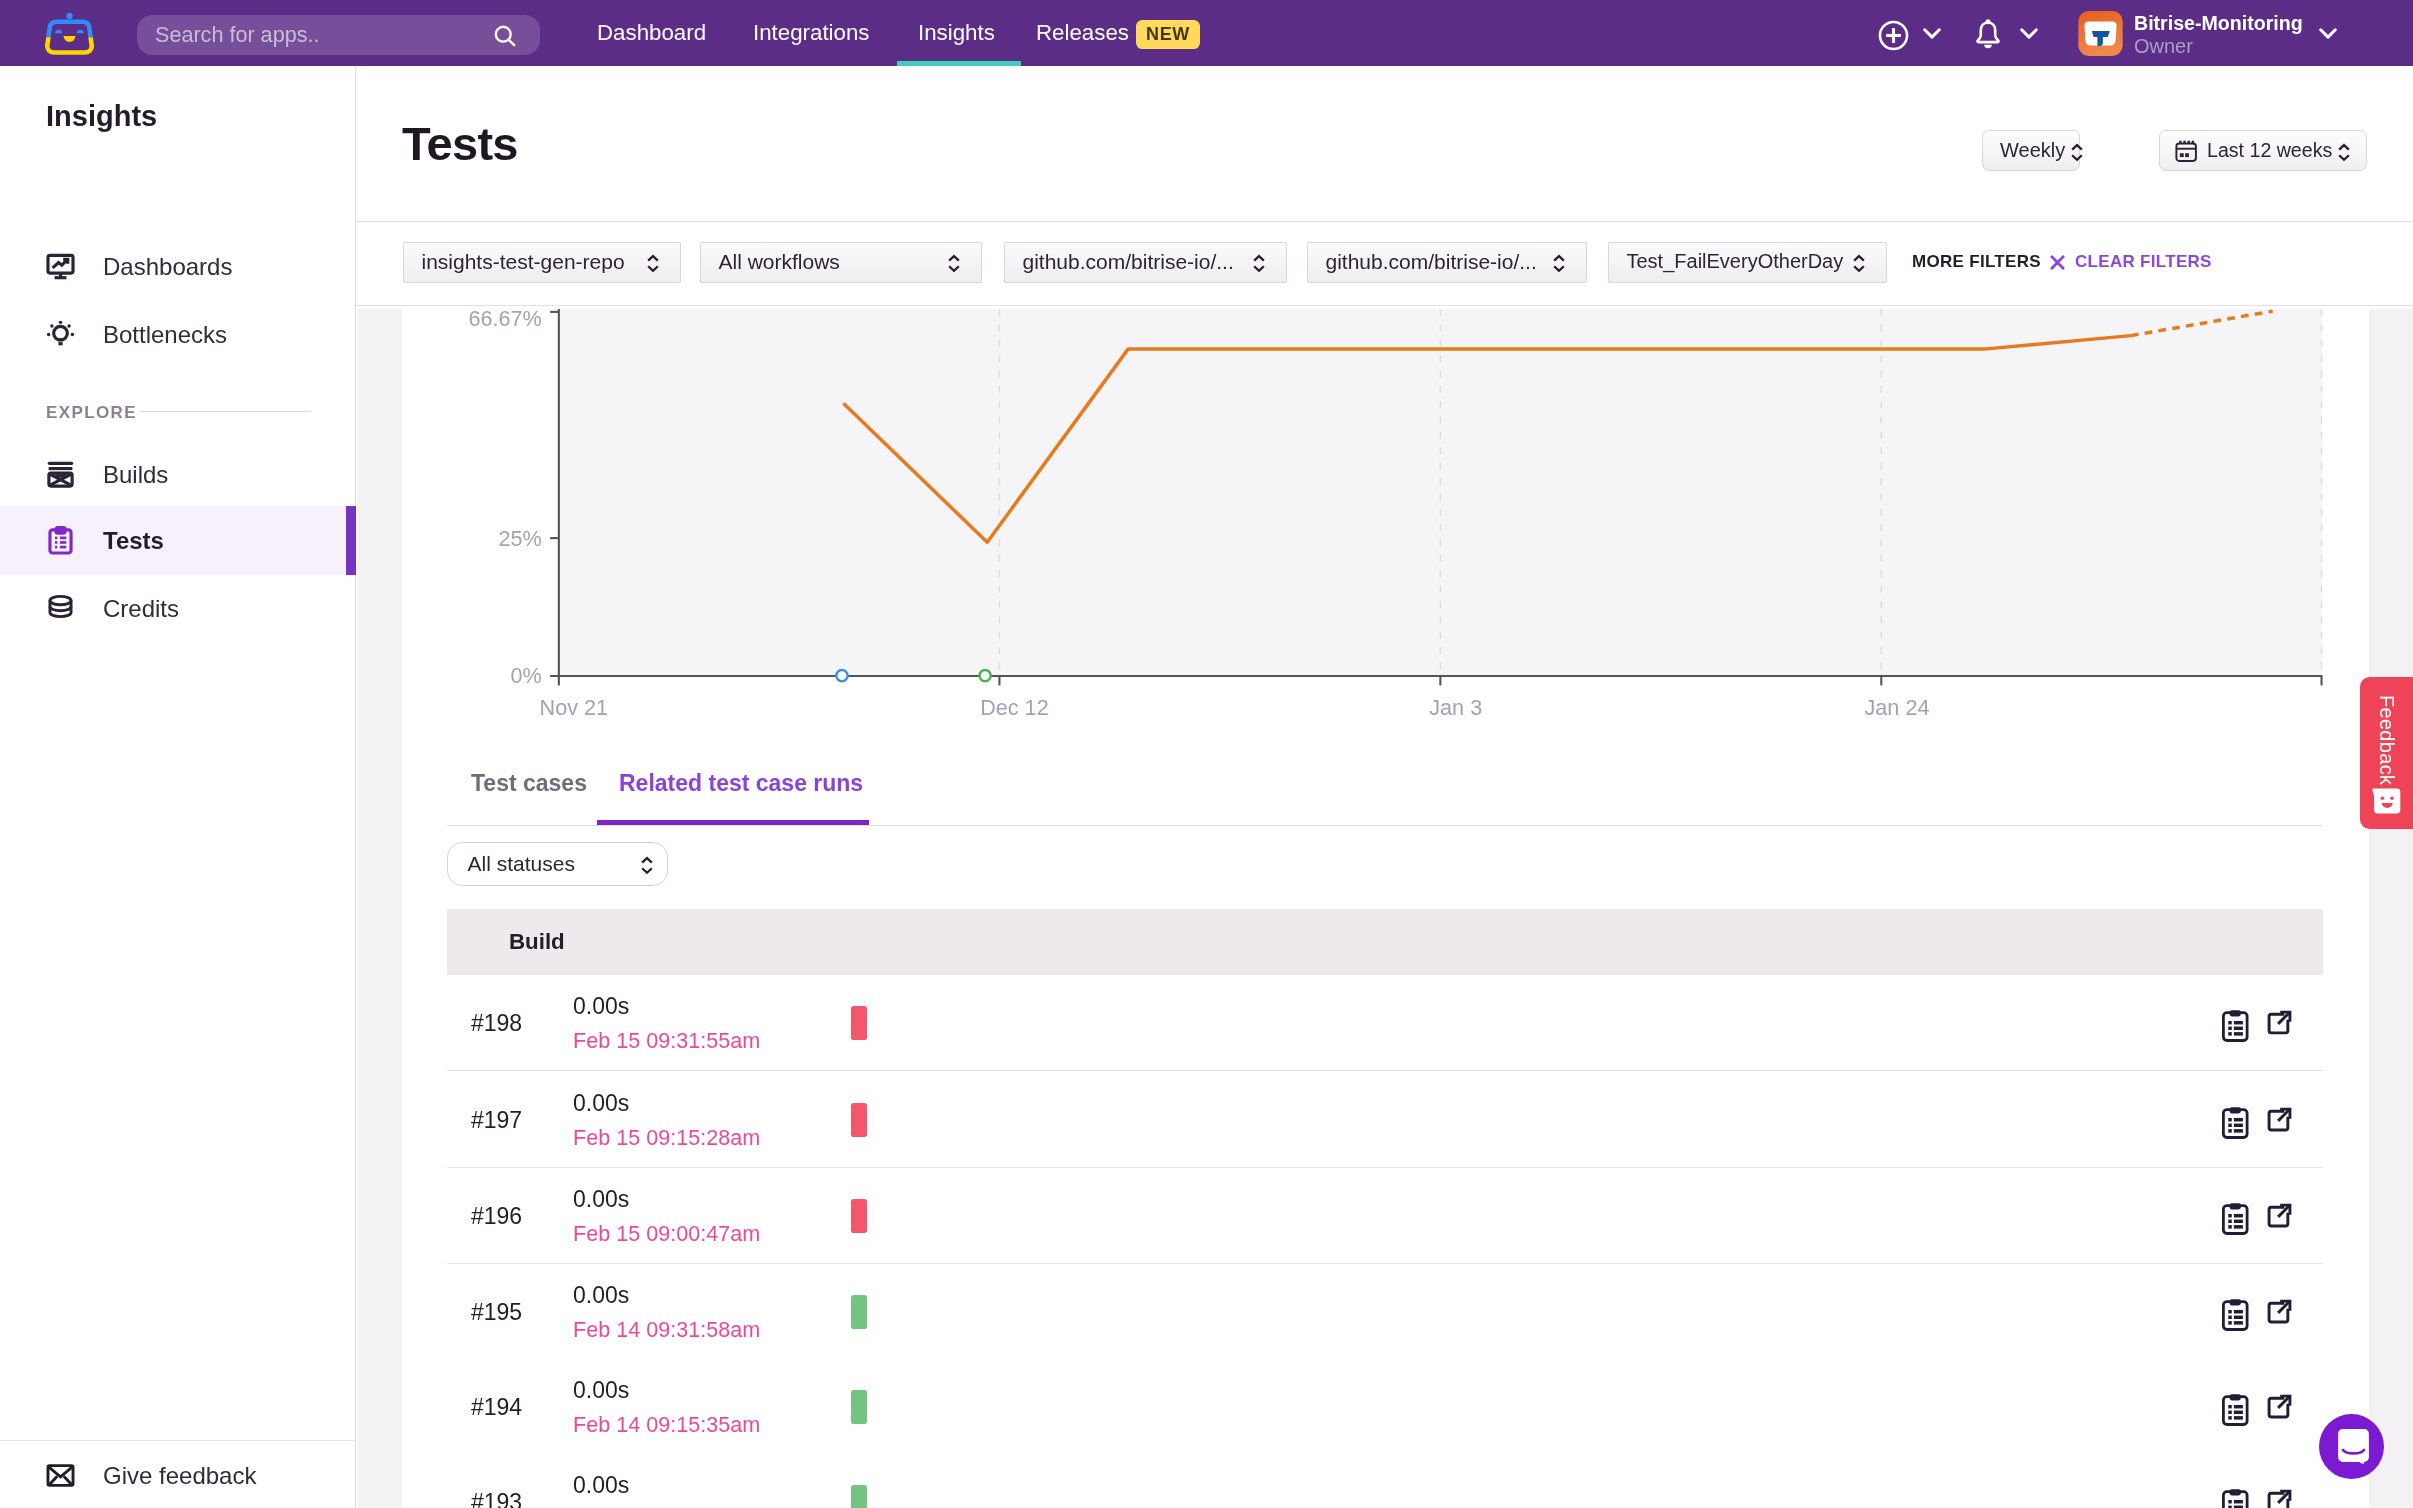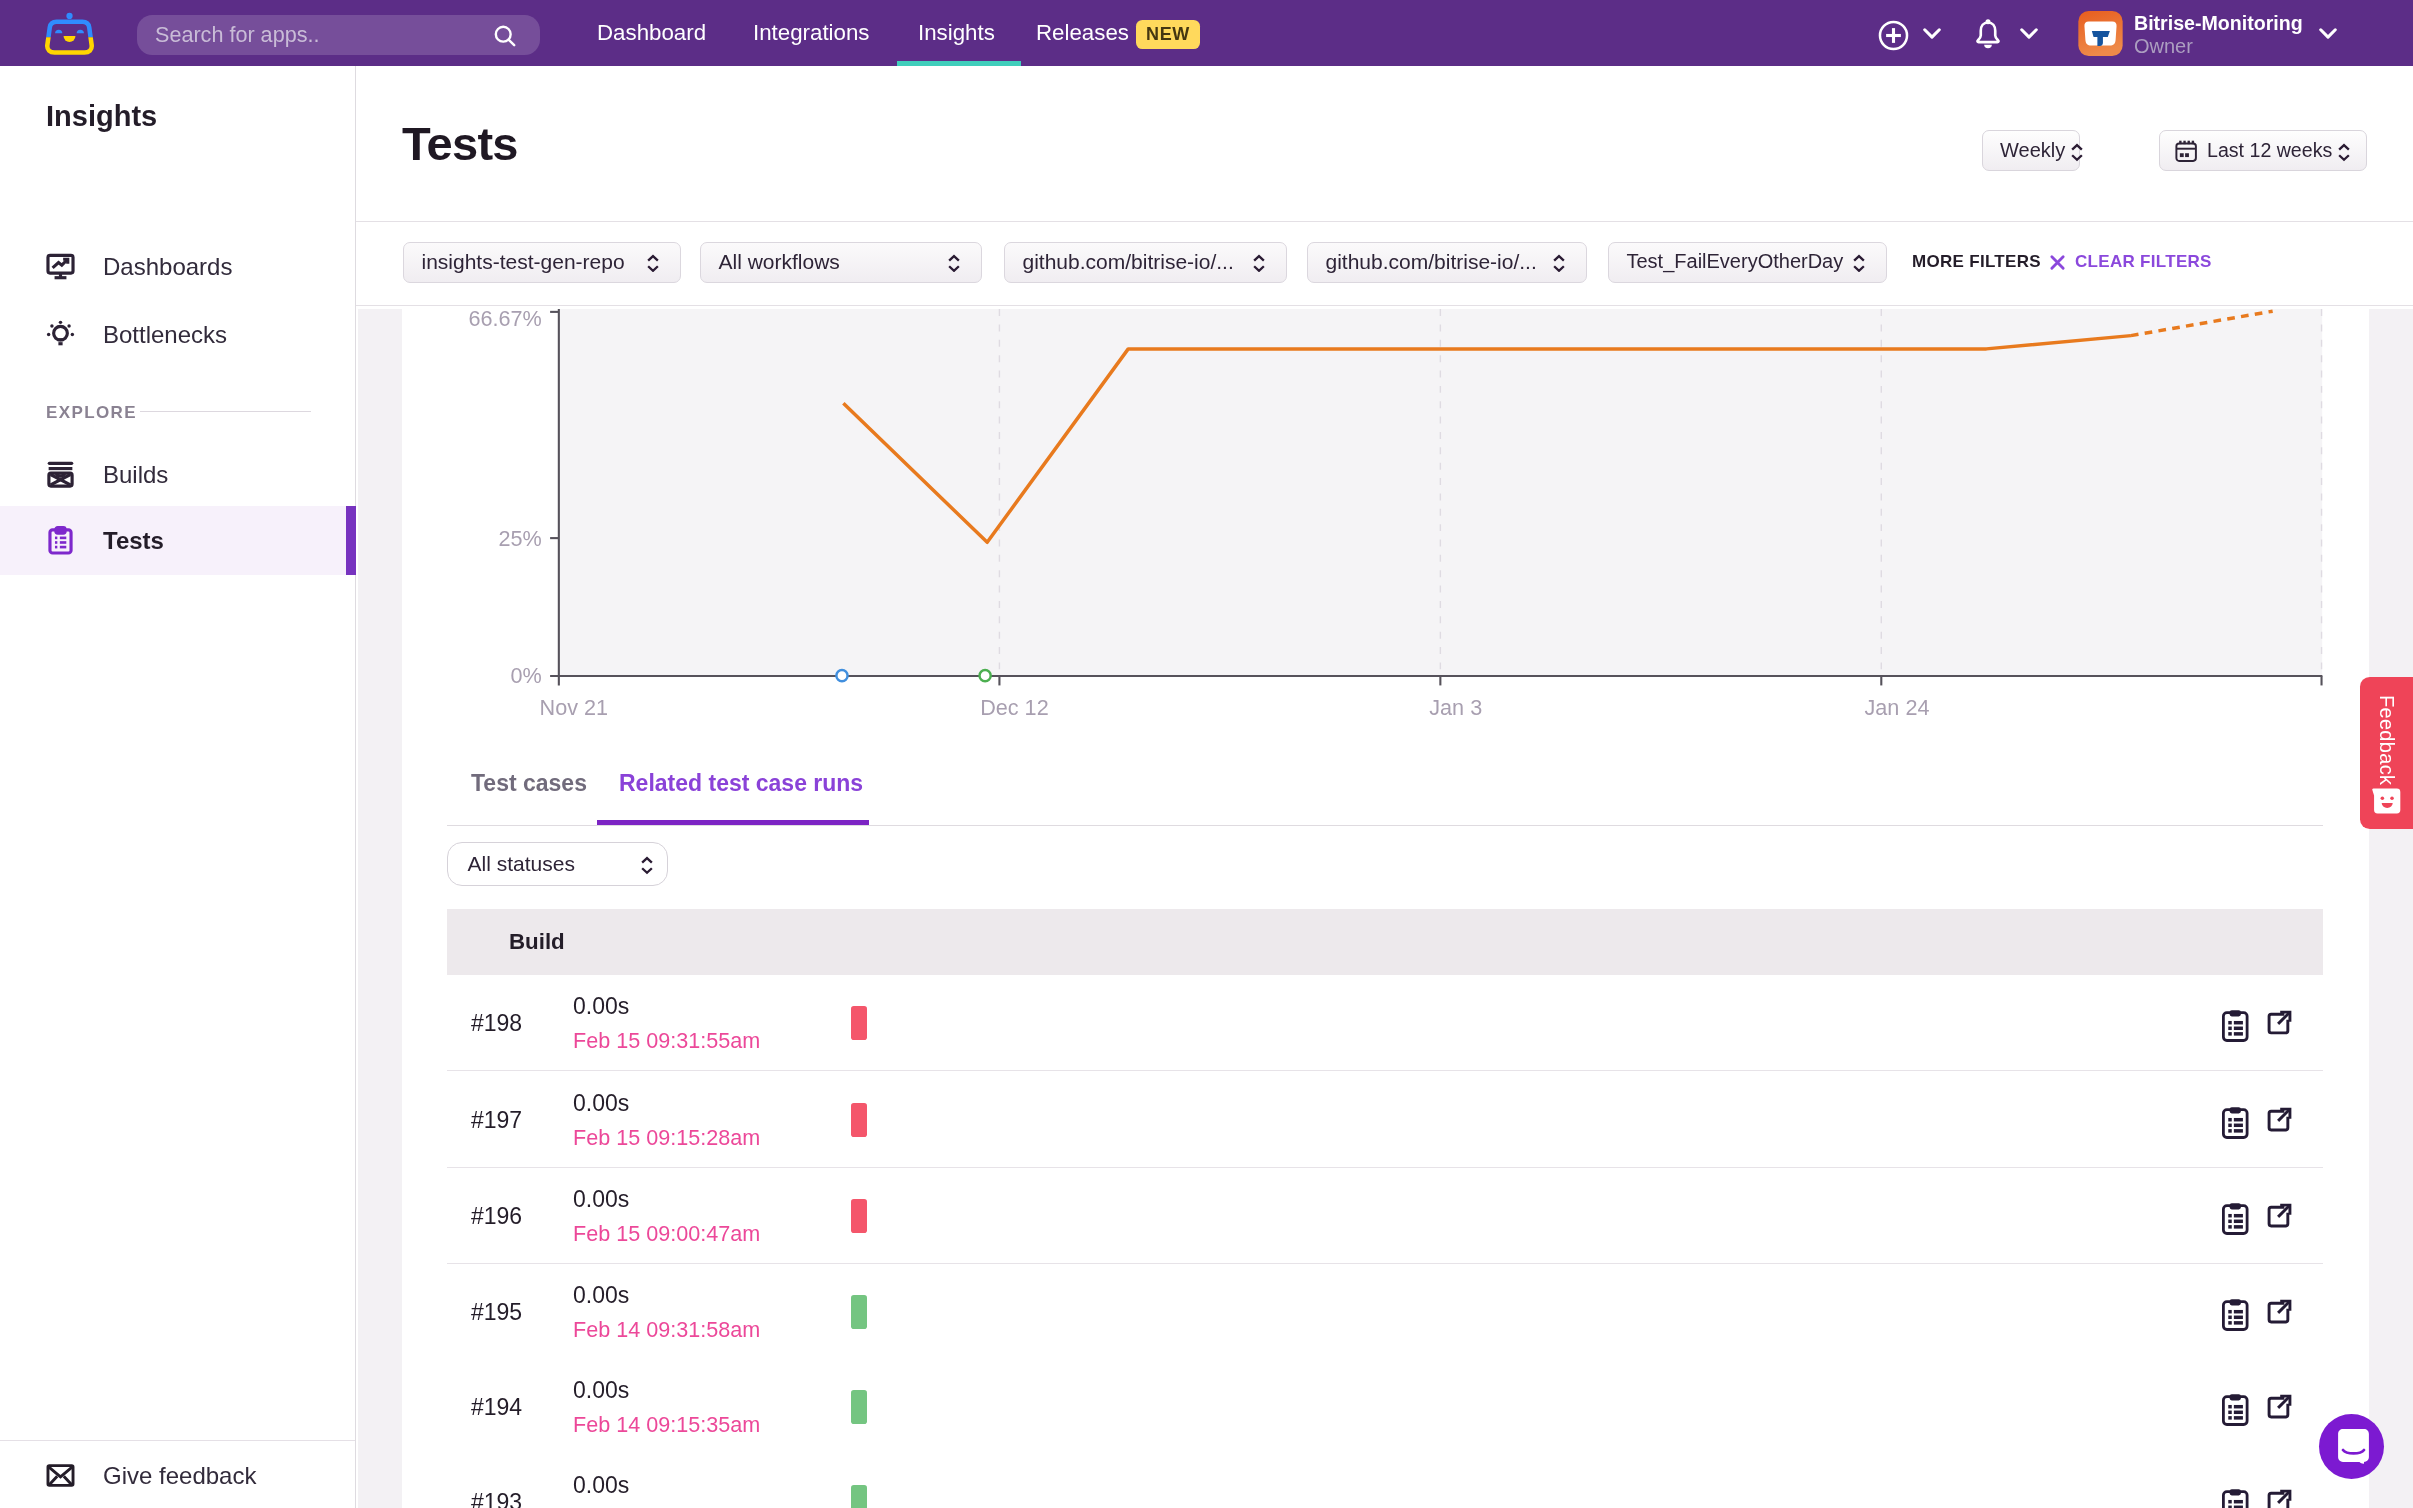--- a/index.html
+++ b/index.html
@@ -33,21 +33,21 @@
 #sb-feedline { position:absolute; left:0; top:1374px; width:355px; height:1.4px; background:#E5E0E6; }
 
 
 #m-title { position:absolute; left:402px; top:116px; font-size:47px; font-weight:bold; color:#1F1823; letter-spacing:-0.7px; }
 .hbtn { position:absolute; top:130px; height:41px; background:linear-gradient(#FEFEFE,#F0EDF1); border:1.4px solid #D9D5DC; border-radius:7px; }
 .hbtn .t { position:absolute; top:0; line-height:38px; font-size:21px; color:#2E2437; white-space:nowrap; }
 #divider1 { position:absolute; left:356px; top:221px; width:2057px; height:1.4px; background:#E4E0E5; }
 #divider2 { position:absolute; left:356px; top:305px; width:2057px; height:1.4px; background:#E4E0E5; }
 
 
-.fsel { position:absolute; top:242px; height:41px; background:linear-gradient(#FBFAFB,#F0EDF1); border:1.4px solid #DBD7DE; border-radius:7px; }
+.fsel { position:absolute; top:242px; height:41px; background:linear-gradient(#FBFAFB,#F0EDF1); border:1.4px solid #DBD7DE; border-radius:1px; }
 .fsel .t { position:absolute; left:17.5px; top:0; line-height:37px; font-size:21px; color:#2E2437; white-space:nowrap; }
 #morefilters { position:absolute; left:1912px; top:242px; line-height:40px; font-size:17px; font-weight:bold; color:#241D29; letter-spacing:0.3px; }
 #clearfilters { position:absolute; left:2075px; top:242px; line-height:40px; font-size:17px; font-weight:bold; color:#8B48DC; letter-spacing:0.3px; }
 
 
 #bandL { position:absolute; left:358px; top:309px; width:44px; height:1200px; background:#F3F1F4; }
 #bandR { position:absolute; left:2369px; top:309px; width:45px; height:1200px; background:#F3F1F4; }
 
 
 #tabrow-line { position:absolute; left:447px; top:825px; width:1876px; height:1.4px; background:#DFDBE0; }
@@ -202,20 +202,30 @@
       <g stroke="#7E28CC" stroke-width="2">
       <line x1="6.8" y1="9" x2="8.6" y2="9"></line>
           <line x1="10.5" y1="9" x2="15.4" y2="9"></line>
       <line x1="6.8" y1="12.5" x2="8.6" y2="12.5"></line>
           <line x1="10.5" y1="12.5" x2="15.4" y2="12.5"></line>
       <line x1="6.8" y1="16" x2="8.6" y2="16"></line>
           <line x1="10.5" y1="16" x2="15.4" y2="16"></line>
         </g>
       </svg>
     <span class="lb" style="font-weight:bold;color:#241D29">Tests</span>
+  </div>
+  <div class="sbitem" style="top:508px">
+    <svg class="ic" viewBox="0 0 22 22">
+        <g fill="none" stroke="#2C2235" stroke-width="2.2">
+      <ellipse cx="11" cy="5" rx="8" ry="3.2"></ellipse>
+      <path d="M3,5 L3,9.5 C3,11.3 6.6,12.7 11,12.7 C15.4,12.7 19,11.3 19,9.5 L19,5"></path>
+      <path d="M3,9.5 L3,14 C3,15.8 6.6,17.2 11,17.2 C15.4,17.2 19,15.8 19,14 L19,9.5"></path>
+        </g>
+      </svg>
+    <span class="lb">Credits</span>
   </div>
   <div id="sb-feedline"></div>
   <div class="sbitem" style="top:1375px">
     <svg class="ic" viewBox="0 0 22 22">
         <g fill="none" stroke="#241D29" stroke-width="2.2">
       <rect x="1.5" y="3.5" width="19" height="15" rx="1"></rect>
       <path d="M2,4.5 L11,12 L20,4.5"></path>
           <path d="M2.5,18 L8.5,11.5 M19.5,18 L13.5,11.5"></path>
         </g>
       </svg>

